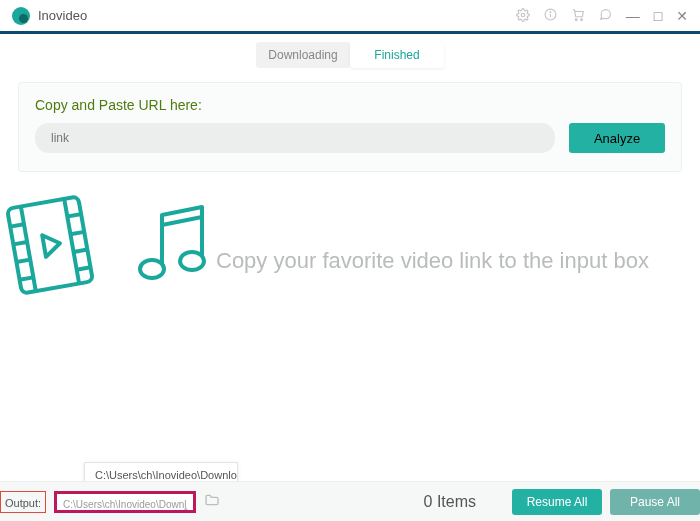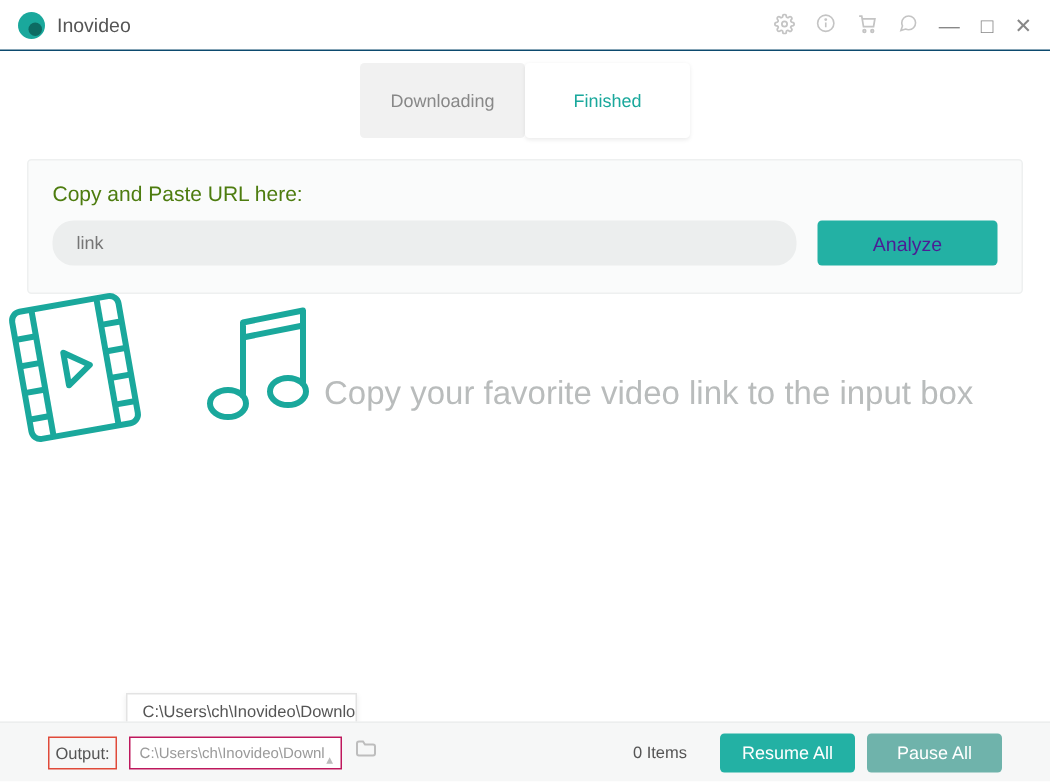--- a/index.html
+++ b/index.html
@@ -1,53 +1,53 @@
 <!DOCTYPE html>
 <html><head>
 <meta charset="utf-8">
 <style>
   * { box-sizing: border-box; margin: 0; padding: 0; font-family: Arial, sans-serif; }
   body { width: 700px; height: 521px; background: #fff; overflow: hidden; position: relative; }
 
-  .titlebar { height: 34px; display: flex; align-items: center; justify-content: space-between; padding: 0 12px; border-bottom: 1px solid #0c4a6e; }
+  .titlebar { height: 34px; display: flex; align-items: center; justify-content: space-between; padding: 0 12px; border-bottom: 3px solid #0c4a6e; }
   .title-left { display: flex; align-items: center; gap: 8px; }
   .logo { width: 18px; height: 18px; border-radius: 50%; background: #1aa89c; position: relative; overflow: hidden; }
   .logo::after { content:""; position:absolute; right:2px; bottom:2px; width:9px; height:9px; background:#0d6b63; border-radius:50%; }
   .app-title { font-size: 13px; color: #555; }
   .title-right { display: flex; align-items: center; gap: 14px; }
   .win-icon { color: #bbb; font-size: 13px; line-height: 1; cursor: default; }
   .win-ctrl { color: #888; font-size: 14px; line-height: 1; }
 
   .tabs { display: flex; justify-content: center; gap: 0; margin-top: 8px; }
-  .tab { width: 110px; text-align: center; font-size: 12px; padding: 18px 0; color: #888; border-radius: 3px; }
+  .tab { width: 94px; text-align: center; font-size: 12px; padding: 6px 0; color: #888; border-radius: 3px; }
   .tab.inactive { background: #f1f1f1; }
   .tab.active { background: #fff; color: #1aa89c; box-shadow: 0 1px 3px rgba(0,0,0,0.08); }
 
   .url-panel { margin: 14px 18px 0 18px; background: #fafbfb; border: 1px solid #eef0f0; border-radius: 3px; padding: 14px 16px 18px 16px; }
   .url-label { font-size: 14px; color: #4d7c0f; margin-bottom: 10px; }
   .url-row { display: flex; gap: 14px; align-items: center; }
   .url-input { flex: 1; height: 30px; background: #eceeee; border: none; border-radius: 14px; padding: 0 16px; font-size: 12px; color: #888; outline: none; }
-  .analyze-btn { width: 120px; height: 30px; background: #23b1a4; color: #4c1d95; border: none; border-radius: 3px; font-size: 13px; cursor: pointer; }
+  .analyze-btn { width: 96px; height: 30px; background: #23b1a4; color: #000000; border: none; border-radius: 3px; font-size: 13px; cursor: pointer; }
 
   .center { position: absolute; left: 0; right: 0; top: 190px; display: flex; flex-direction: row; align-items: center; }
   .illus { display: flex; align-items: center; gap: 36px; }
   .hint { margin-top: 28px; font-size: 22px; color: #b9bcbc; }
 
   .dropdown { position: absolute; left: 84px; bottom: 33px; width: 154px; background: #fff; border: 1px solid #e3e3e3; box-shadow: 0 1px 4px rgba(0,0,0,0.08); font-size: 11px; color: #555; }
   .dropdown div { padding: 6px 10px; border-bottom: 1px solid #f2f2f2; white-space: nowrap; overflow: hidden; }
   .dropdown div:last-child { border-bottom: none; }
 
-  .footer { position: absolute; left: 0; right: 0; bottom: 0; height: 40px; background: #f6f7f7; border-top: 1px solid #eceeee; display: flex; align-items: center; padding: 0 32px; gap: 8px; }
+  .footer { position: absolute; left: 0; right: 0; bottom: 0; height: 40px; background: #f6f7f7; border-top: 1px solid #eceeee; display: flex; align-items: center; padding: 0 0; gap: 8px; }
   .out-label-wrap { border: 1.5px solid #e04a3a; padding: 1px 4px; }
   .out-label { font-size: 11px; color: #555; }
-  .out-path { width: 142px; height: 22px; background: #fff; border: 1px solid #be185d; font-size: 10px; color: #9a9a9a; padding: 0 18px 0 6px; overflow: hidden; white-space: nowrap; position: relative; line-height: 22px; }
+  .out-path { width: 142px; height: 22px; background: #fff; border: 3px solid #be185d; font-size: 10px; color: #9a9a9a; padding: 0 18px 0 6px; overflow: hidden; white-space: nowrap; position: relative; line-height: 22px; }
   .out-path::after { content: "▴"; position: absolute; right: 5px; top: 3px; color: #bbb; font-size: 9px; }
   .folder-icon { color: #bbb; }
   .flex-spacer { flex: 1; }
-  .items-count { font-size: 11px; color: #555; margin-right: 14px; text-align: center; }
+  .items-count { font-size: 16px; color: #555; margin-right: 28px; text-align: center; }
   .foot-btn { width: 90px; height: 26px; border: none; border-radius: 3px; color: #fff; font-size: 12px; cursor: pointer; text-align: center; }
   .resume { background: #23b1a4; }
   .pause { background: #6fb3ab; }
 </style>
 </head>
 <body>
 
 <div class="titlebar">
   <div class="title-left">
     <div class="logo"></div>

